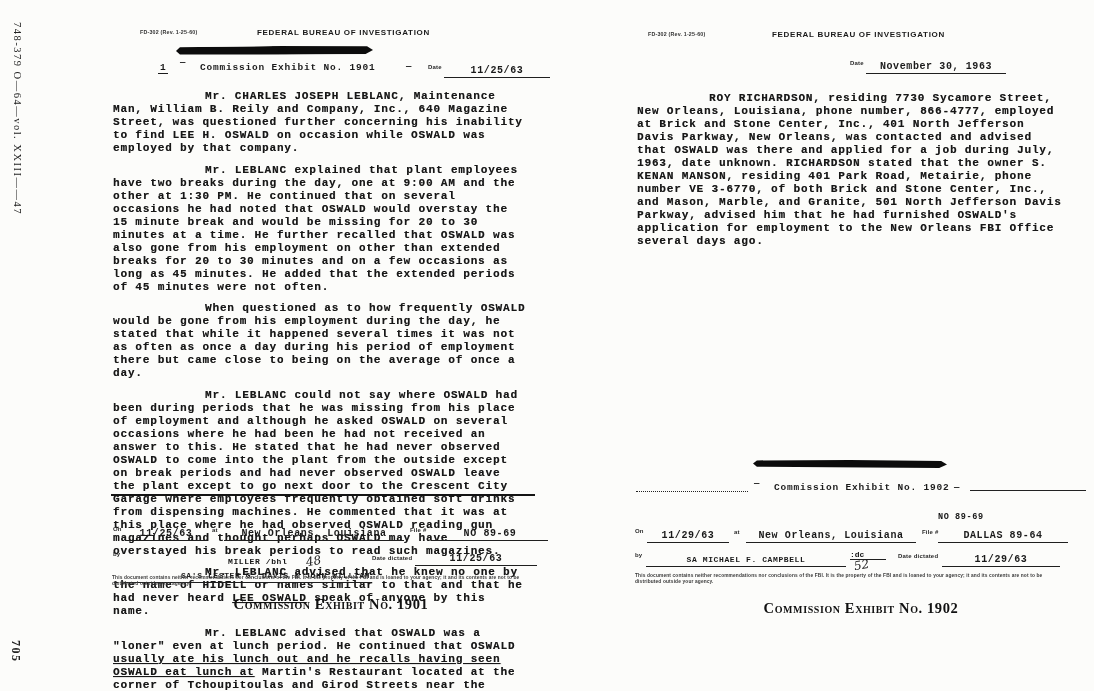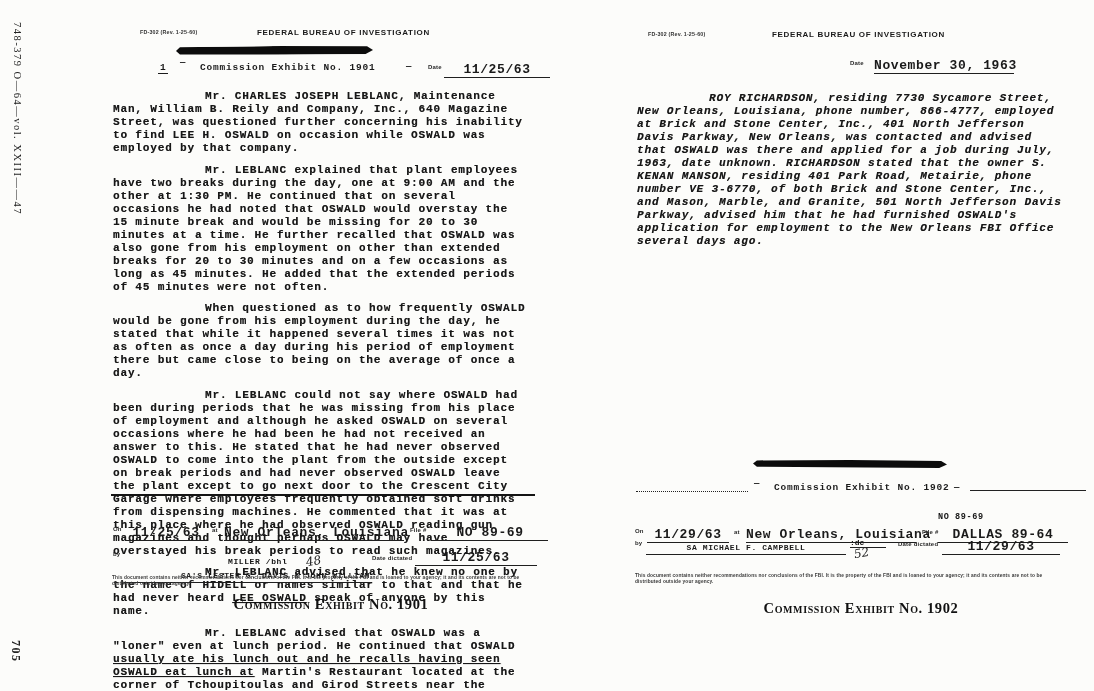--- a/index.html
+++ b/index.html
@@ -8,21 +8,21 @@
     background:#fcfcfa;
     font-family:"Liberation Sans",sans-serif;
     color:#1a1a1a;
   }
   
   .abs{position:absolute;}
   .mono{font-family:"Liberation Mono",monospace;font-weight:bold;color:#161616;}
   .u{text-decoration:underline;}
   .tinylabel{font-size:6px;font-weight:bold;color:#2a2a2a;letter-spacing:.2px;}
   .field{display:inline-block;border-bottom:1.4px solid #1f1f1f;text-align:center;}
-  .field .mono-val{font-family:"Liberation Mono",monospace;font-weight:bold;font-size:13px;letter-spacing:.6px;white-space:nowrap;}
+  .field .mono-val{font-family:"Liberation Mono",monospace;font-weight:bold;font-size:10px;letter-spacing:.6px;white-space:nowrap;}
   
   .spine{
     writing-mode:vertical-rl;
     font-family:"Liberation Serif",serif;font-size:10.5px;letter-spacing:1.5px;
     color:#222;
   }
   
   .form-code{font-size:5.3px;font-weight:bold;color:#333;letter-spacing:.2px;}
   .fbi-title{font-size:8px;font-weight:bold;letter-spacing:.7px;color:#1a1a1a;}
   .black-bar{
@@ -36,21 +36,21 @@
     margin:0 0 8.5px 0;
     font-family:"Liberation Mono",monospace;
     font-weight:bold;
     font-size:11px;
     line-height:13px;
     letter-spacing:.85px;
     color:#171717;
     text-indent:92px;
     text-shadow:.2px .2px 0 rgba(20,20,20,.55);
   }
-  .doc-body-right .para{text-indent:72px;font-style:italic;}
+  .doc-body-right .para{text-indent:72px;}
   
   .rule{background:#141414;}
   .disclaimer{
     font-size:4.8px;font-weight:bold;color:#3a3a3a;line-height:6px;letter-spacing:.15px;
   }
   .handwritten{
     font-family:"DejaVu Serif",serif;font-style:italic;font-size:12px;color:#222;
     transform:rotate(-10deg);display:inline-block;
   }
   .caption{
@@ -114,21 +114,21 @@
   <div class="abs caption" style="left:0;top:572px;width:442px;">Commission Exhibit No. 1901</div>
 </div>
 
 <div class="abs" style="left:632px;top:24px;width:458px;">
 
   <div class="abs form-code" style="left:16px;top:7px;">FD-302 (Rev. 1-25-60)</div>
   <div class="abs fbi-title" style="left:140px;top:6px;">FEDERAL BUREAU OF INVESTIGATION</div>
 
   <div class="abs" style="left:218px;top:32px;width:240px;height:14px;">
     <span class="abs tinylabel" style="left:0;top:4px;">Date</span>
-    <span class="abs field" style="left:24px;top:-1px;width:140px;"><span class="mono-val">November 30, 1963</span></span>
+    <span class="abs field" style="left:16px;top:-1px;width:140px;"><span class="mono-val">November 30, 1963</span></span>
   </div>
 
   <div class="doc-body doc-body-right abs" style="left:5px;top:68px;width:428px;">
       <p class="para"><span>ROY RICHARDSON, residing 7730 Sycamore Street, New Orleans, Louisiana, phone number, 866-4777, employed at Brick and Stone Center, Inc., 401 North Jefferson Davis Parkway, New Orleans, was contacted and advised that OSWALD was there and applied for a job during July, 1963, date unknown.  RICHARDSON stated that the owner S. KENAN MANSON, residing 401 Park Road, Metairie, phone number VE 3-6770, of both Brick and Stone Center, Inc., and Mason, Marble, and Granite, 501 North Jefferson Davis Parkway, advised him that he had furnished OSWALD's application for employment to the New Orleans FBI Office several days ago.</span></p>
     </div>
 
   <div class="abs black-bar" style="left:121px;top:436px;width:194px;height:8px;"></div>
 
   <div class="abs" style="left:0;top:458px;width:458px;height:14px;">
     <span class="abs" style="left:4px;top:9px;width:112px;border-top:1.6px dotted #222;"></span>
@@ -142,21 +142,21 @@
 
   <div class="abs" style="left:0;top:500px;width:458px;height:14px;">
     <span class="abs tinylabel" style="left:3px;top:4px;">On</span>
     <span class="abs field" style="left:15px;top:0;width:82px;"><span class="mono-val">11/29/63</span></span>
     <span class="abs tinylabel" style="left:102px;top:5px;">at</span>
     <span class="abs field" style="left:114px;top:0;width:170px;"><span class="mono-val">New Orleans, Louisiana</span></span>
     <span class="abs tinylabel" style="left:290px;top:5px;">File #</span>
     <span class="abs field" style="left:306px;top:0;width:130px;"><span class="mono-val">DALLAS 89-64</span></span>
   </div>
 
-  <div class="abs" style="left:0;top:512px;width:458px;height:22px;">
+  <div class="abs" style="left:0;top:524px;width:458px;height:22px;">
     <span class="abs tinylabel" style="left:3px;top:4px;">by</span>
     <span class="abs field" style="left:14px;top:0;width:200px;"><span class="mono-val" style="font-size:8px;">SA MICHAEL F. CAMPBELL</span></span>
     <span class="abs mono" style="left:218px;top:2px;font-size:8px;border-bottom:1.4px solid #1f1f1f;padding-right:22px;">:dc</span>
     <span class="abs handwritten" style="left:222px;top:10px;">52</span>
     <span class="abs tinylabel" style="left:266px;top:5px;">Date dictated</span>
     <span class="abs field" style="left:310px;top:0;width:118px;"><span class="mono-val">11/29/63</span></span>
   </div>
 
   <div class="abs disclaimer" style="left:3px;top:549px;width:430px;">This document contains neither recommendations nor conclusions of the FBI.  It is the property of the FBI  and is loaned to your agency; it and its contents are not to be distributed outside your agency.</div>
 

